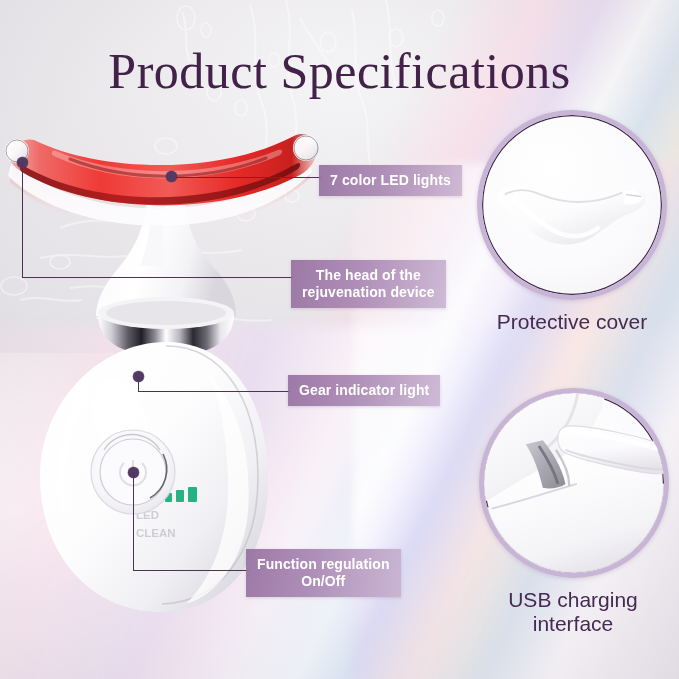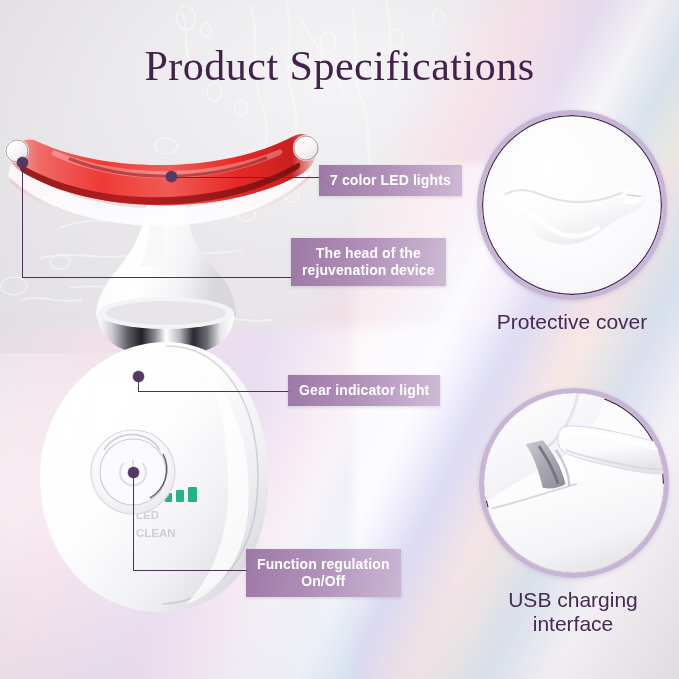--- a/index.html
+++ b/index.html
@@ -67,21 +67,21 @@
     background:radial-gradient(ellipse 85% 80% at 46% 40%, rgba(255,255,255,0) 50%, rgba(210,205,214,.35) 100%);
   }
   
   .splash{ position:absolute; opacity:.55; pointer-events:none; }
 
   
   .title{
     position:absolute; left:0; right:0; top:42px;
     text-align:center;
     font-family:"Liberation Serif", serif;
-    font-size:42px;
+    font-size:50px;
     letter-spacing:.5px;
     color:#43224a;
     white-space:nowrap;
   }
 
   
   .device{ position:absolute; left:0; top:120px; width:330px; height:500px; }
 
   
   .callout{
@@ -91,21 +91,21 @@
     font-weight:bold;
     line-height:1.22;
     padding:7px 11px;
     text-align:center;
     background:linear-gradient(100deg, rgba(150,112,160,.92) 0%, rgba(168,133,178,.90) 45%, rgba(197,174,205,.82) 100%);
     box-shadow:0 1px 3px rgba(90,60,100,.18);
     white-space:pre-line;
     letter-spacing:.1px;
   }
   .callout.l1{ left:319px; top:165px; }
-  .callout.l2{ left:291px; top:238px; }
+  .callout.l2{ left:291px; top:260px; }
   .callout.l3{ left:288px; top:375px; }
   .callout.l4{ left:246px; top:549px; }
 
   
   .lead{ position:absolute; background:#4e3157; }
   .lead.h{ height:1.3px; }
   .lead.v{ width:1.3px; }
   .dot{
     position:absolute; width:11px; height:11px; border-radius:50%;
     background:#533a63; box-shadow:0 0 0 .5px rgba(60,40,70,.5);

